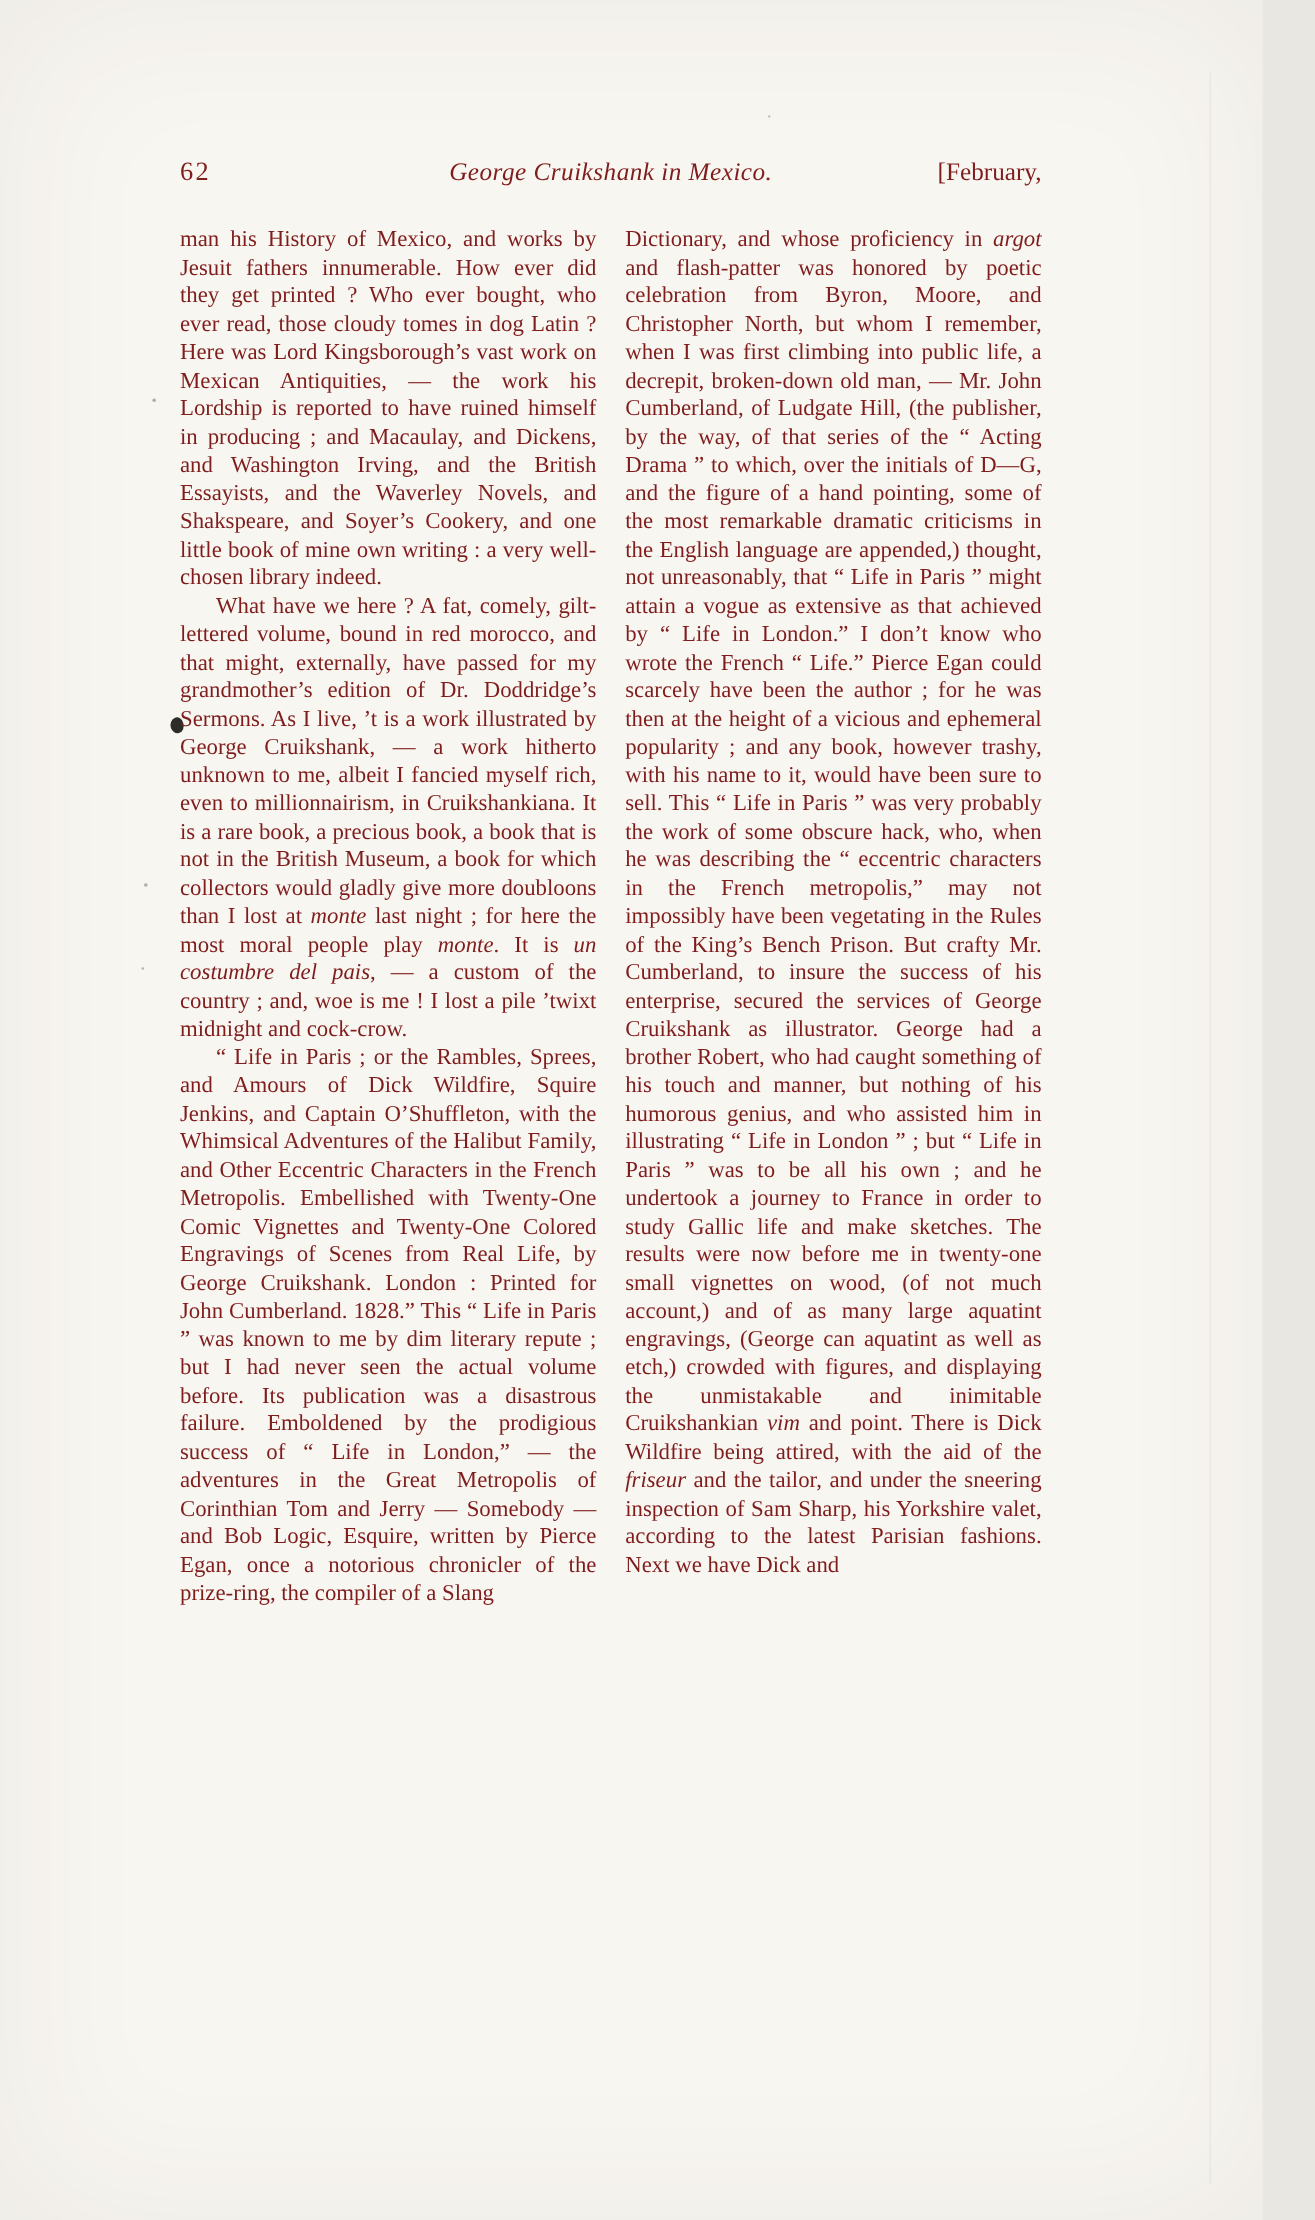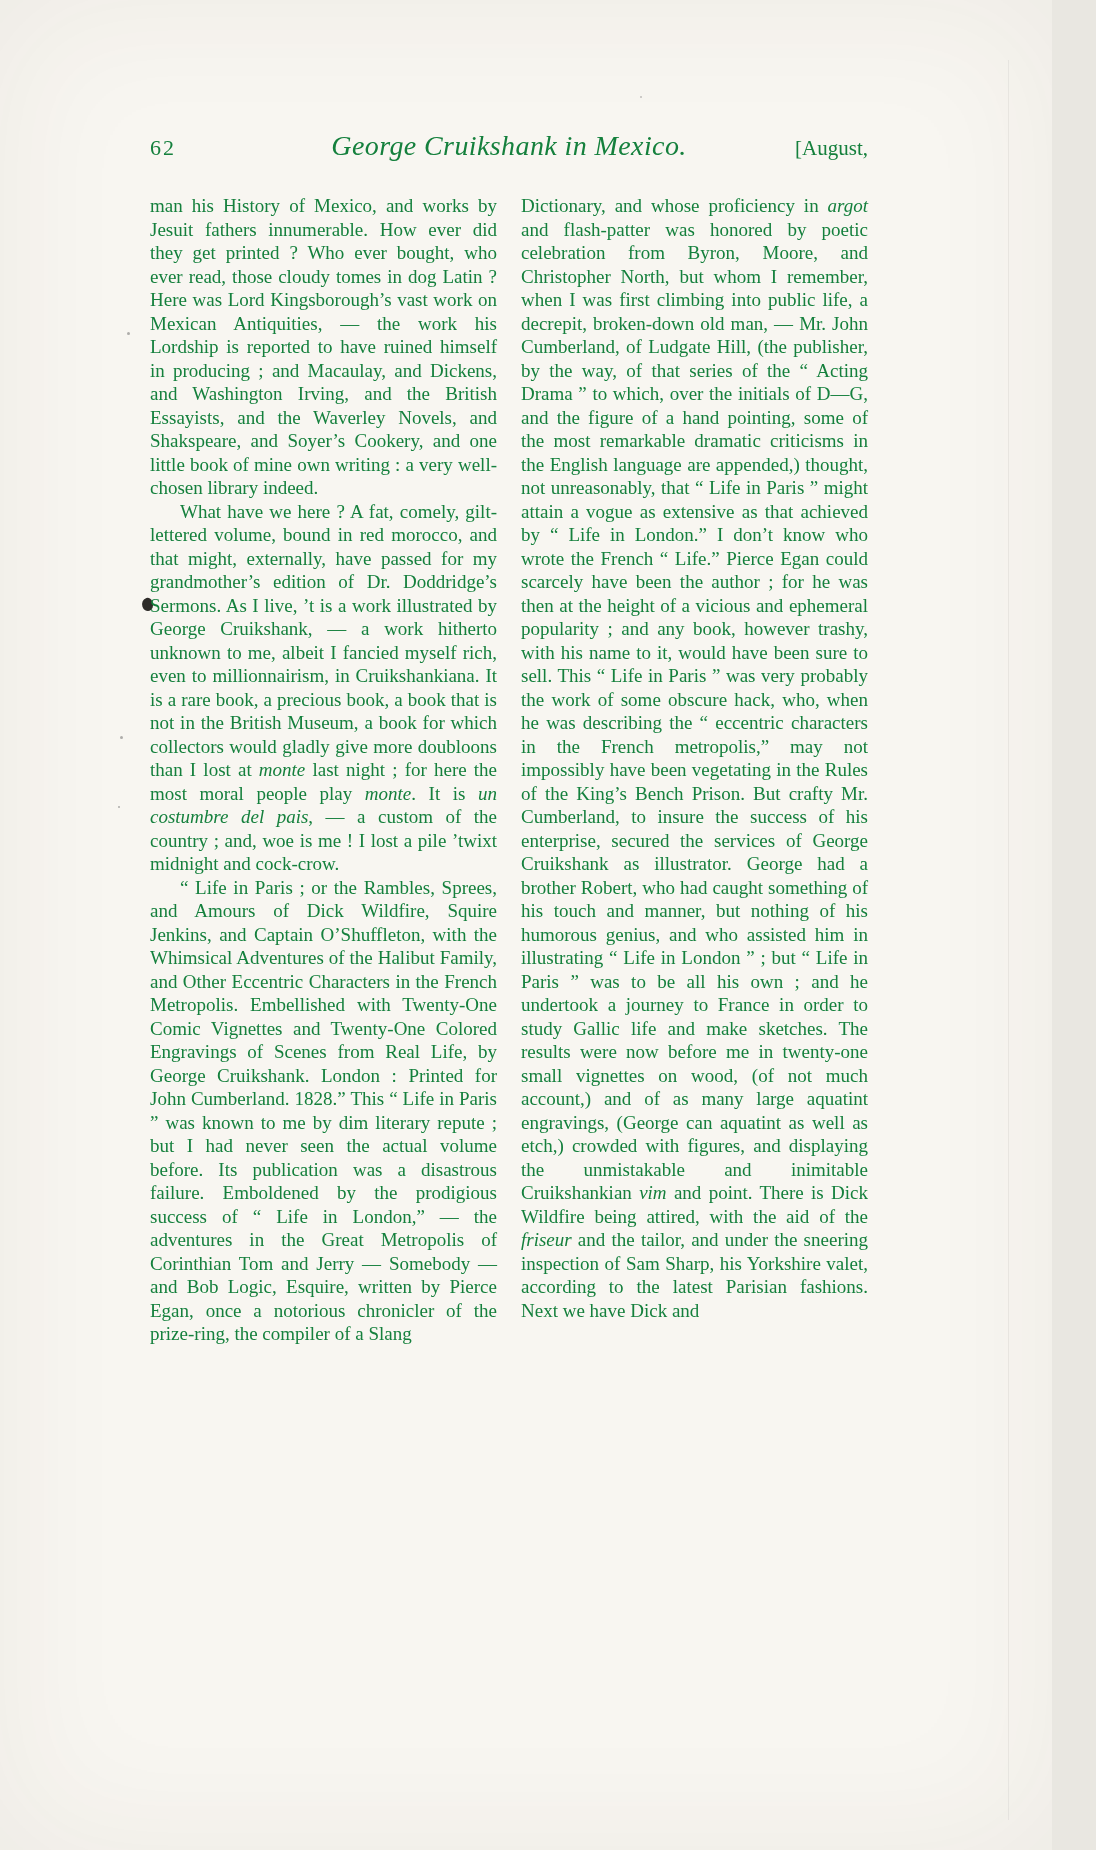--- a/index.html
+++ b/index.html
@@ -5,21 +5,21 @@
   html, body { margin: 0; padding: 0; }
   body { background: #e9e7e1; }
 
   .page {
     position: relative;
     width: 1052px;
     height: 1850px;
     background: #f8f6f1;
     box-shadow: inset 0 0 140px rgba(60,50,30,0.06);
     font-family: "Liberation Serif", "DejaVu Serif", serif;
-    color: #15803d;
+    color: #7f1d1d;
     overflow: hidden;
     box-sizing: border-box;
   }
 
   .scan-crease {
     position: absolute;
     left: 1008px; top: 60px;
     width: 1px; height: 1760px;
     background: rgba(0,0,0,0.05);
   }
@@ -57,21 +57,21 @@
   }
   .page-number {
     width: 120px;
     font-size: 22px;
     letter-spacing: 2px;
   }
   .running-title {
     flex: 1;
     text-align: center;
     font-style: italic;
-    font-size: 28px;
+    font-size: 21px;
     letter-spacing: 0.4px;
   }
   .issue-date {
     width: 120px;
     text-align: right;
     font-size: 21px;
   }
 
   .columns {
     display: flex;
@@ -96,21 +96,21 @@
   <div class="ink-blot"></div>
   <div class="speck s1"></div>
   <div class="speck s2"></div>
   <div class="speck s3"></div>
   <div class="speck s4"></div>
 
   <div class="content">
     <header class="page-header">
       <span class="page-number">62</span>
       <span class="running-title">George Cruikshank in Mexico.</span>
-      <span class="issue-date">[August,</span>
+      <span class="issue-date">[February,</span>
     </header>
 
     <div class="columns">
       <div class="col">
           <p class=""><span>man his History of Mexico, and works by Jesuit fathers innumerable.  How ever did they get printed ?  Who ever bought, who ever read, those cloudy tomes in dog Latin ?  Here was Lord Kingsborough’s vast work on Mexican Antiquities, — the work his Lordship is reported to have ruined himself in producing ; and Macaulay, and Dickens, and Washington Irving, and the British Essayists, and the Waverley Novels, and Shakspeare, and Soyer’s Cookery, and one little book of mine own writing : a very well-chosen library indeed.</span></p>
           <p class="indent"><span>What have we here ?  A fat, comely, gilt-lettered volume, bound in red morocco, and that might, externally, have passed for my grandmother’s edition of Dr. Doddridge’s Sermons.  As I live, ’t is a work illustrated by George Cruikshank, — a work hitherto unknown to me, albeit I fancied myself rich, even to millionnairism, in Cruikshankiana.  It is a rare book, a precious book, a book that is not in the British Museum, a book for which collectors would gladly give more doubloons than I lost at </span><span class="i">monte</span><span> last night ; for here the most moral people play </span><span class="i">monte</span><span>.  It is </span><span class="i">un costumbre del pais</span><span>, — a custom of the country ; and, woe is me !  I lost a pile ’twixt midnight and cock-crow.</span></p>
           <p class="indent"><span>“ Life in Paris ; or the Rambles, Sprees, and Amours of Dick Wildfire, Squire Jenkins, and Captain O’Shuffleton, with the Whimsical Adventures of the Halibut Family, and Other Eccentric Characters in the French Metropolis.  Embellished with Twenty-One Comic Vignettes and Twenty-One Colored Engravings of Scenes from Real Life, by George Cruikshank.  London : Printed for John Cumberland.  1828.”  This “ Life in Paris ” was known to me by dim literary repute ; but I had never seen the actual volume before.  Its publication was a disastrous failure.  Emboldened by the prodigious success of “ Life in London,” — the adventures in the Great Metropolis of Corinthian Tom and  Jerry — Somebody — and Bob Logic, Esquire, written by Pierce Egan, once a notorious chronicler of the prize-ring, the compiler of a Slang</span></p>
         </div>
       <div class="col">
           <p class=""><span>Dictionary, and whose proficiency in </span><span class="i">argot</span><span> and flash-patter was honored by poetic celebration from Byron, Moore, and Christopher North, but whom I remember, when I was first climbing into public life, a decrepit, broken-down old man, — Mr. John Cumberland, of Ludgate Hill, (the publisher, by the way, of that series of the “ Acting Drama ” to which, over the initials of D—G, and the figure of a hand pointing, some of the most remarkable dramatic criticisms in the English language are appended,) thought, not unreasonably, that “ Life in Paris ” might attain a vogue as extensive as that achieved by “ Life in London.”  I don’t know who wrote the French “ Life.”  Pierce Egan could scarcely have been the author ; for he was then at the height of a vicious and ephemeral popularity ; and any book, however trashy, with his name to it, would have been sure to sell.  This “ Life in Paris ” was very probably the work of some obscure hack, who, when he was describing the “ eccentric characters in the French metropolis,” may not impossibly have been vegetating in the Rules of the King’s Bench Prison.  But crafty Mr. Cumberland, to insure the success of his enterprise, secured the services of George Cruikshank as illustrator.  George had a brother Robert, who had caught something of his touch and manner, but nothing of his humorous genius, and who assisted him in illustrating “ Life in London ” ; but “ Life in Paris ” was to be all his own ; and he undertook a journey to France in order to study Gallic life and make sketches.  The results were now before me in twenty-one small vignettes on wood, (of not much account,) and of as many large aquatint engravings, (George can aquatint as well as etch,) crowded with figures, and displaying the unmistakable and inimitable Cruikshankian </span><span class="i">vim</span><span> and point.  There is Dick Wildfire being attired, with the aid of the </span><span class="i">friseur</span><span> and the tailor, and under the sneering inspection of Sam Sharp, his Yorkshire valet, according to the latest Parisian fashions.  Next we have Dick and</span></p>

